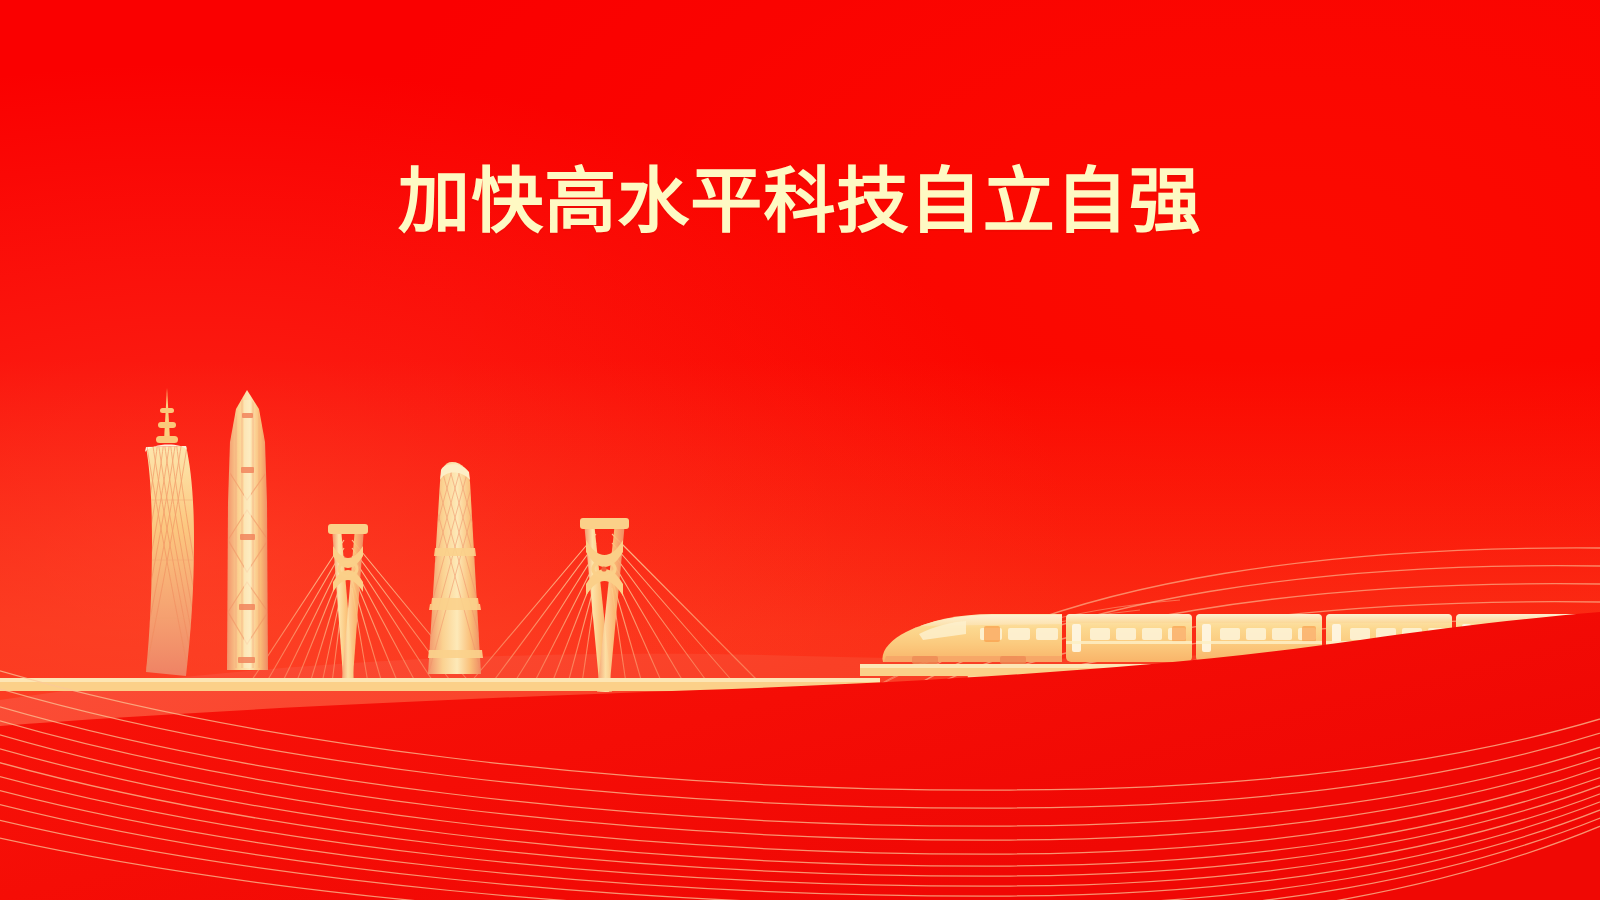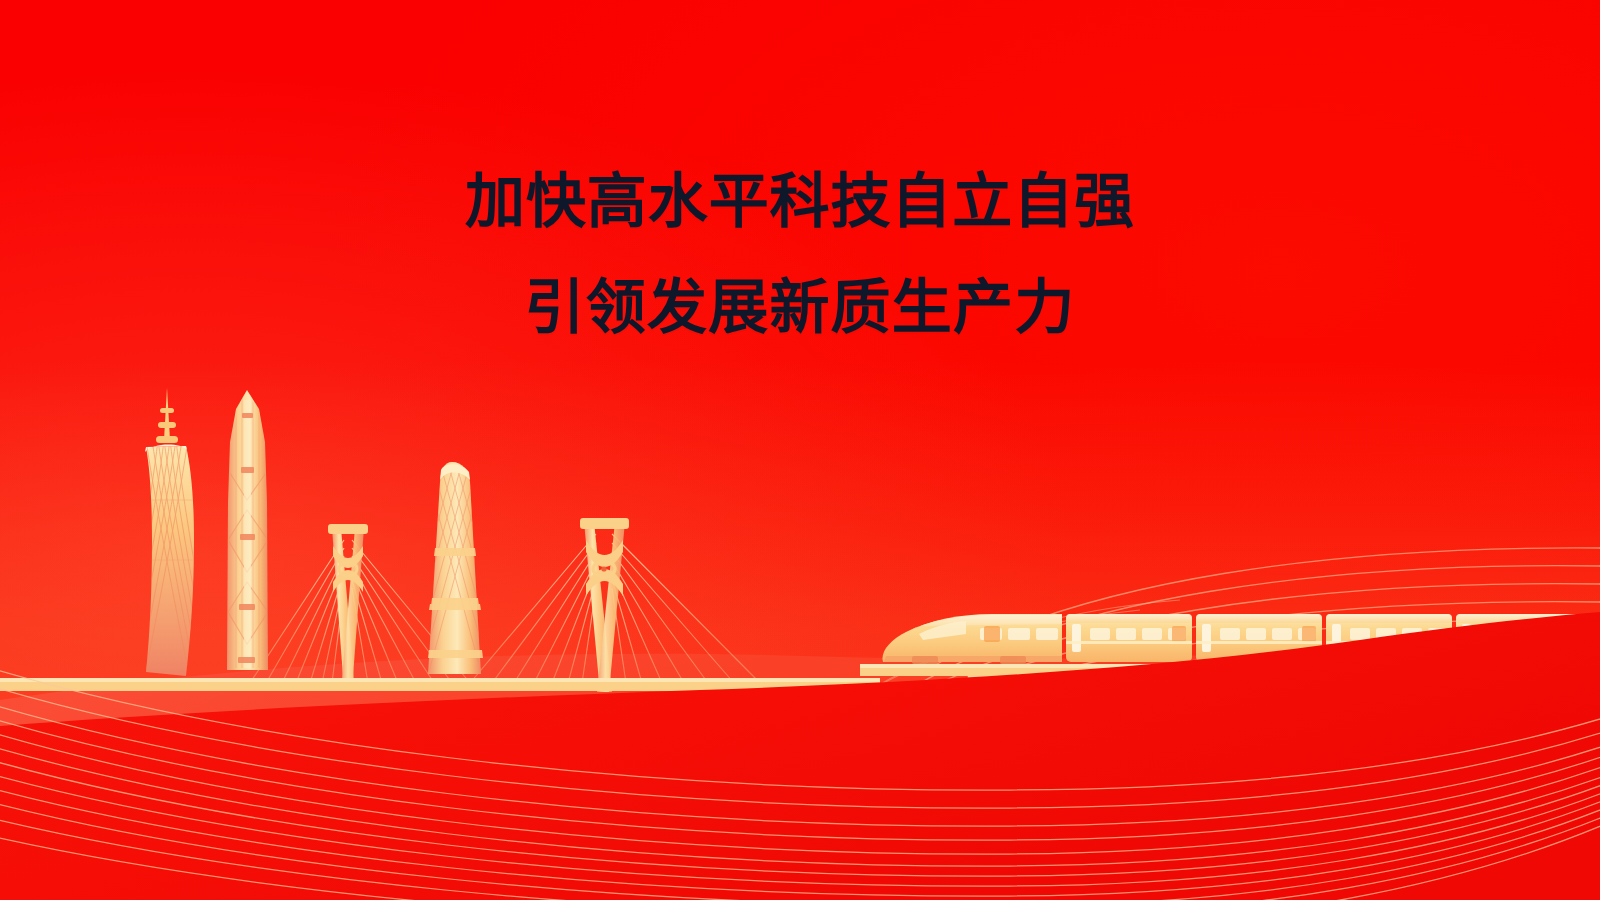--- a/index.html
+++ b/index.html
@@ -20,24 +20,24 @@
   .title-block{
     position:absolute;
     left:0; right:0;
     top:148px;
     text-align:center;
     z-index:40;
     user-select:none;
   }
   .title-line{
     display:block;
-    color:#0f172a;
+    color:#fef9c3;
     font-family:"DejaVu Sans","Liberation Sans",sans-serif;
     font-weight:700;
-    font-size:60px;
+    font-size:72px;
     line-height:106px;
     letter-spacing:0.015em;
     white-space:nowrap;
     text-shadow:0 2px 0 rgba(170,20,0,0.10);
   }
   .title-line.line2{
     letter-spacing:0.02em;
   }
 </style>
 </head>
@@ -420,16 +420,15 @@
         <path d="M-10,788 C240,854 620,898 1010,896 C1260,895 1460,858 1610,798"></path>
         <path d="M-10,802 C240,866 620,908 1010,906 C1260,905 1460,867 1610,806"></path>
         <path d="M-10,818 C240,878 620,918 1010,916 C1260,915 1460,876 1610,814"></path>
         <path d="M-10,836 C240,892 620,930 1010,928 C1260,927 1460,886 1610,822"></path>
       </g>
     </svg>
   </div>
 
   <div class="title-block">
     <span class="title-line line1">加快高水平科技自立自强</span>
-    <span class="title-line line2">引领发展新质生产力</span>
   </div>
 
 </div>
 
 </body></html>

